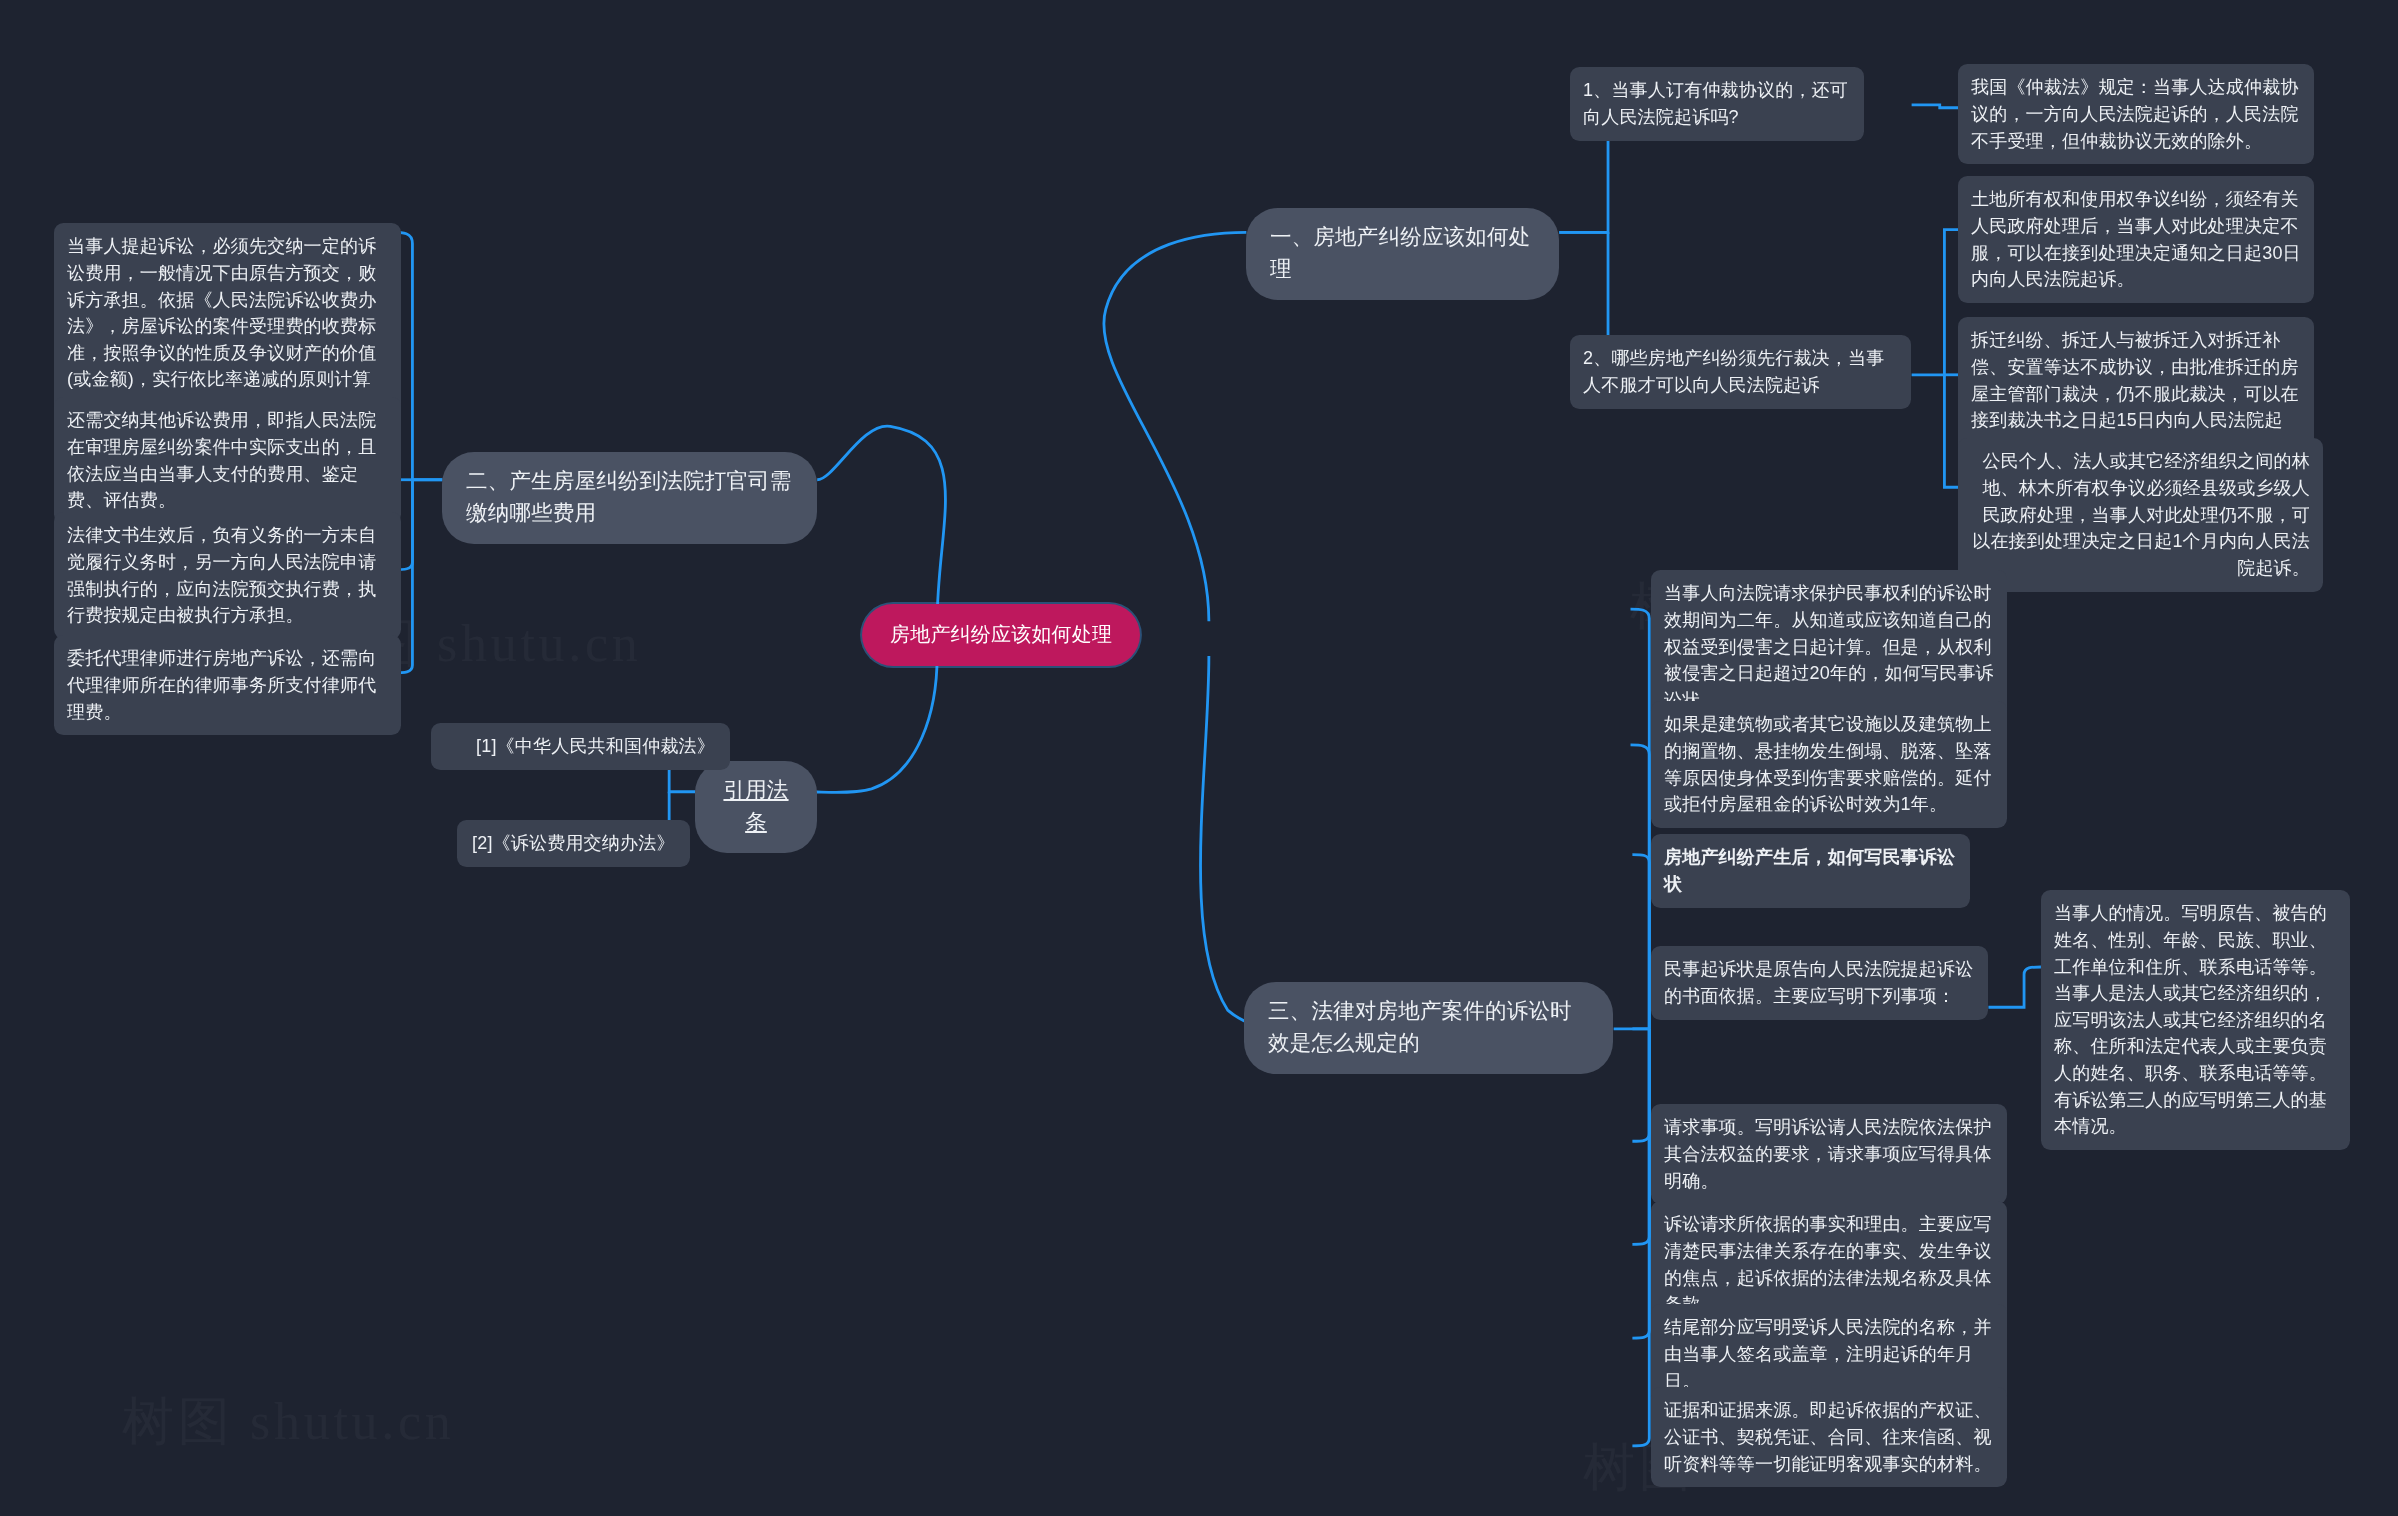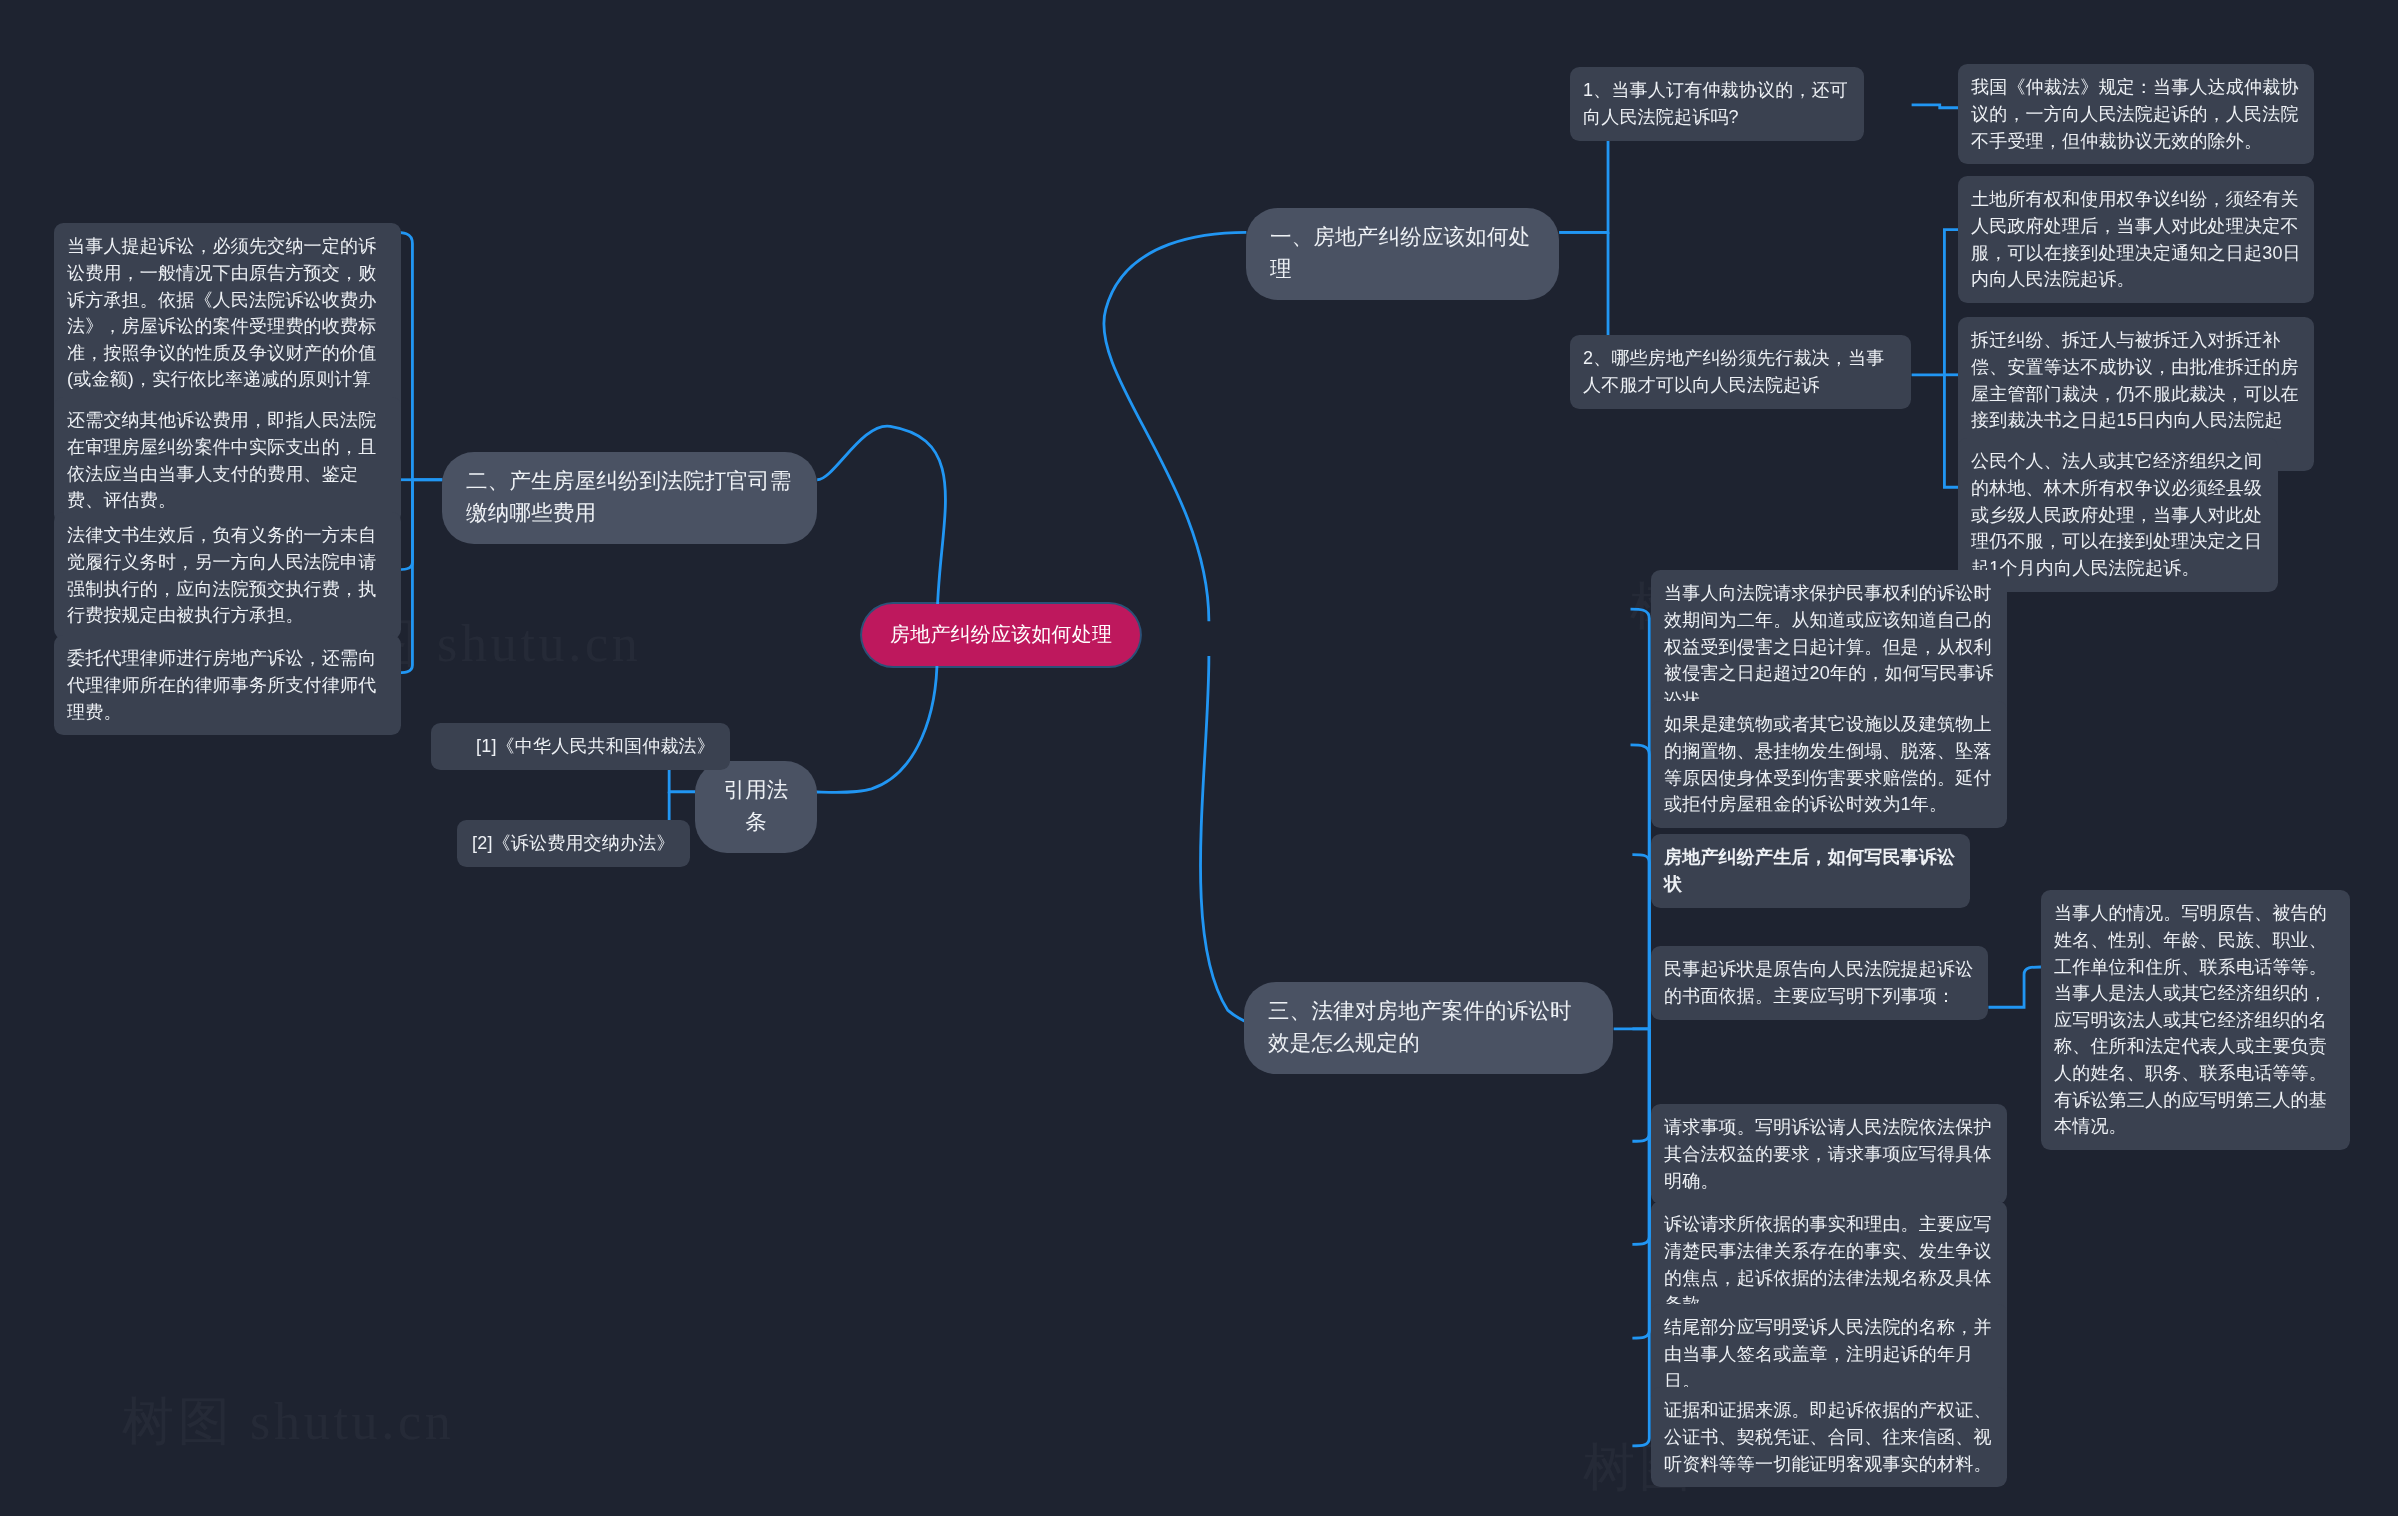--- a/index.html
+++ b/index.html
@@ -132,21 +132,21 @@
   </div>
 
   <div class="node leaf" style="left:1958px;top:176px;width:356px;">
     <span>土地所有权和使用权争议纠纷，须经有关人民政府处理后，当事人对此处理决定不服，可以在接到处理决定通知之日起30日内向人民法院起诉。</span>
   </div>
 
   <div class="node leaf" style="left:1958px;top:317px;width:356px;">
     <span>拆迁纠纷、拆迁人与被拆迁入对拆迁补偿、安置等达不成协议，由批准拆迁的房屋主管部门裁决，仍不服此裁决，可以在接到裁决书之日起15日内向人民法院起诉。</span>
   </div>
 
-  <div class="node leaf" style="left:1958px;top:438px;width:320px;">
+  <div class="node leaf" style="left:1958px;top:438px;width:365px;text-align:right;">
     <span>公民个人、法人或其它经济组织之间的林地、林木所有权争议必须经县级或乡级人民政府处理，当事人对此处理仍不服，可以在接到处理决定之日起1个月内向人民法院起诉。</span>
   </div>
 
   <div class="node branch" style="left:442px;top:452px;width:375px;">
     <span>二、产生房屋纠纷到法院打官司需缴纳哪些费用</span>
   </div>
 
   <div class="node leaf" style="left:54px;top:223px;width:347px;">
     <span>当事人提起诉讼，必须先交纳一定的诉讼费用，一般情况下由原告方预交，败诉方承担。依据《人民法院诉讼收费办法》，房屋诉讼的案件受理费的收费标准，按照争议的性质及争议财产的价值(或金额)，实行依比率递减的原则计算收取。</span>
   </div>
@@ -156,21 +156,21 @@
   </div>
 
   <div class="node leaf" style="left:54px;top:512px;width:347px;">
     <span>法律文书生效后，负有义务的一方未自觉履行义务时，另一方向人民法院申请强制执行的，应向法院预交执行费，执行费按规定由被执行方承担。</span>
   </div>
 
   <div class="node leaf" style="left:54px;top:635px;width:347px;">
     <span>委托代理律师进行房地产诉讼，还需向代理律师所在的律师事务所支付律师代理费。</span>
   </div>
 
-  <div class="node branch" style="left:695px;top:761px;width:122px;text-align:center;">
+  <div class="node branch" style="left:695px;top:761px;width:122px;text-align:center;text-decoration:underline;">
     <span>引用法条</span>
   </div>
 
   <div class="node ref" style="left:431px;top:723px;padding-left:45px;">
     <span>[1]《中华人民共和国仲裁法》</span>
   </div>
 
   <div class="node ref" style="left:457px;top:820px;">
     <span>[2]《诉讼费用交纳办法》</span>
   </div>

